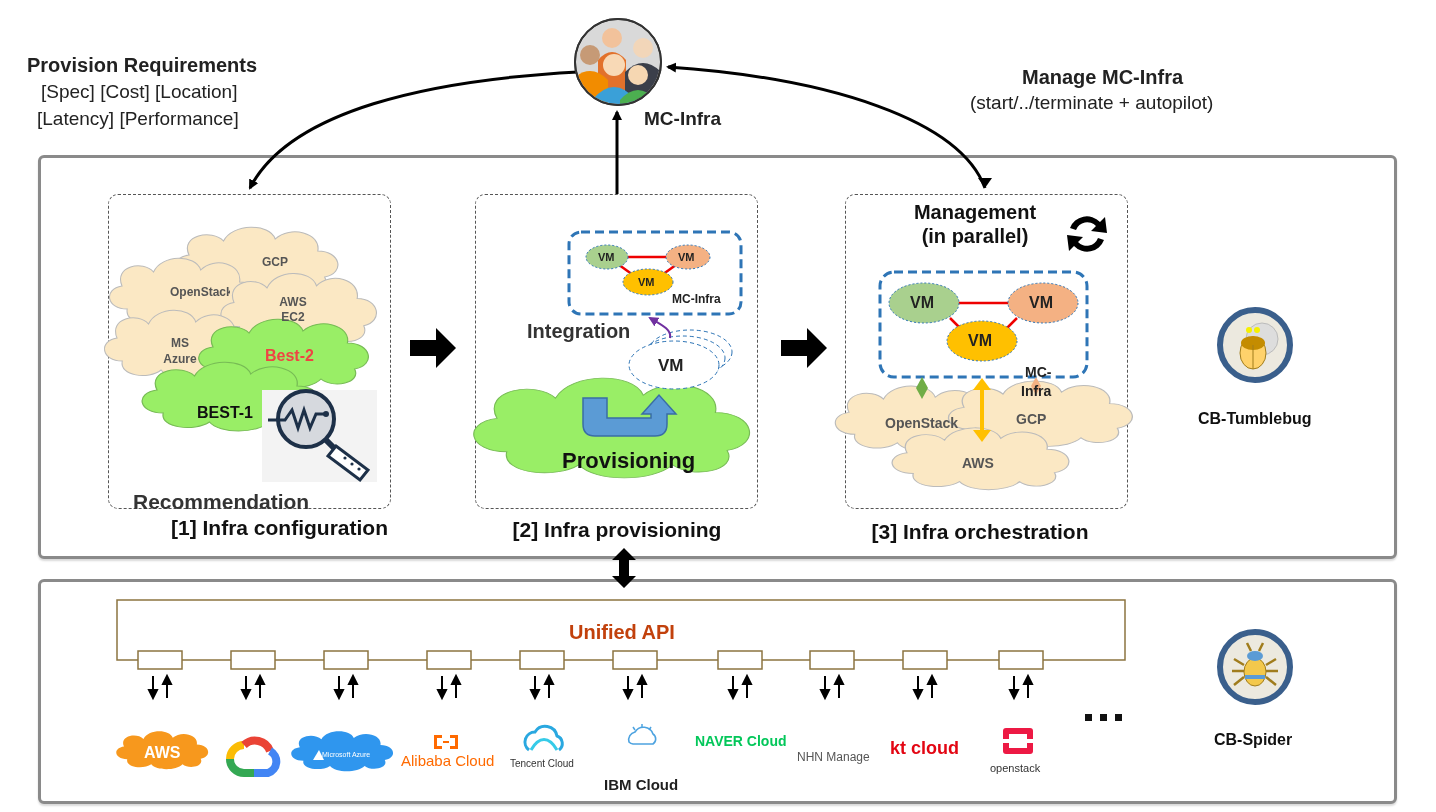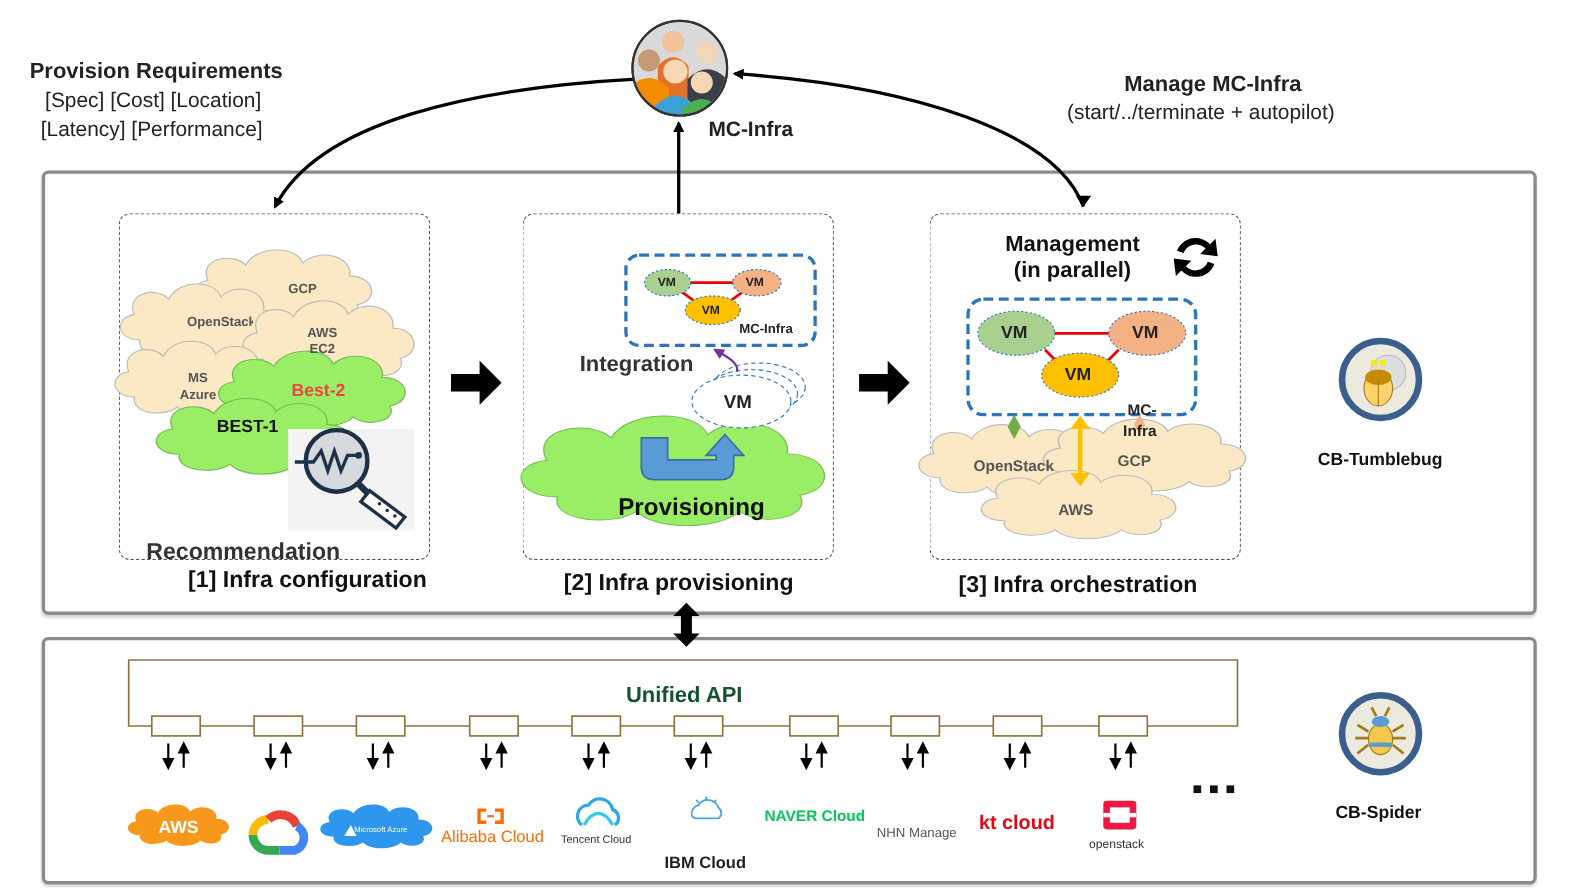--- a/index.html
+++ b/index.html
@@ -270,50 +270,50 @@
 <div class="txt bold" style="left:644px; top:108px; font-size:19px;">MC-Infra</div>
 
 <div class="txt bold" style="left:1022px; top:66px; font-size:20px;">Manage MC-Infra</div>
 <div class="txt" style="left:970px; top:92px; font-size:19px;">(start/../terminate + autopilot)</div>
 
 <div class="txt bold" style="left:262px; top:255px; font-size:12px; color:#555;">GCP</div>
 <div class="txt bold" style="left:170px; top:285px; font-size:12px; color:#555; width:60px; overflow:hidden;">OpenStack</div>
 <div class="txt bold center" style="left:273px; top:295px; width:40px; font-size:12px; color:#555; white-space:normal; line-height:15px;"><span>AWS EC2</span></div>
 <div class="txt bold center" style="left:160px; top:335px; width:40px; font-size:12px; color:#555; white-space:normal; line-height:16px;"><span>MS Azure</span></div>
 <div class="txt bold" style="left:265px; top:347px; font-size:16px; color:#ef4444;">Best-2</div>
-<div class="txt bold" style="left:197px; top:380px; font-size:16px; color:#111;">BEST-1</div>
+<div class="txt bold" style="left:197px; top:404px; font-size:16px; color:#111;">BEST-1</div>
 <div class="txt bold" style="left:133px; top:465px; font-size:21px; color:#333;margin-top:25px;">Recommendation</div>
 <div class="stage-title" style="left:112px; top:516px; width:276px;text-align:right;">[1] Infra configuration</div>
 
 <div class="txt bold" style="left:598px; top:251px; font-size:11px;">VM</div>
 <div class="txt bold" style="left:678px; top:251px; font-size:11px;">VM</div>
 <div class="txt bold" style="left:638px; top:276px; font-size:11px;">VM</div>
 <div class="txt bold" style="left:672px; top:292px; font-size:12px;">MC-Infra</div>
 <div class="txt bold" style="left:527px; top:320px; font-size:20px; color:#333;">Integration</div>
 <div class="txt bold" style="left:658px; top:356px; font-size:17px;">VM</div>
 <div class="txt bold" style="left:562px; top:448px; font-size:22px; color:#111;">Provisioning</div>
 <div class="stage-title" style="left:479px; top:518px; width:276px;">[2] Infra provisioning</div>
 
-<div class="txt bold center" style="left:895px; top:210px; width:160px; font-size:20px; line-height:24px; color:#111;">
+<div class="txt bold center" style="left:895px; top:200px; width:160px; font-size:20px; line-height:24px; color:#111;">
   <div>Management</div>
   <div>(in parallel)</div>
 </div>
 <div class="txt bold" style="left:910px; top:294px; font-size:16px;">VM</div>
 <div class="txt bold" style="left:1029px; top:294px; font-size:16px;">VM</div>
 <div class="txt bold" style="left:968px; top:332px; font-size:16px;">VM</div>
 <div class="txt bold" style="left:1025px; top:364px; font-size:14px;">MC-</div>
 <div class="txt bold" style="left:1021px; top:383px; font-size:14px;">Infra</div>
 <div class="txt bold" style="left:885px; top:415px; font-size:14px; color:#555; width:90px; overflow:hidden;">OpenStack</div>
 <div class="txt bold" style="left:1016px; top:411px; font-size:14px; color:#555;">GCP</div>
 <div class="txt bold" style="left:962px; top:455px; font-size:14px; color:#555;">AWS</div>
 <div class="stage-title" style="left:842px; top:520px; width:276px;">[3] Infra orchestration</div>
 
 <div class="txt bold" style="left:1198px; top:410px; font-size:16px; color:#111;">CB-Tumblebug</div>
 
-<div class="txt bold" style="left:569px; top:621px; font-size:20px; color:#14532d;">Unified API</div>
+<div class="txt bold" style="left:569px; top:621px; font-size:20px; color:#c2410c;">Unified API</div>
 <div class="txt bold" style="left:1214px; top:731px; font-size:16px; color:#111;">CB-Spider</div>
 
 <div class="txt bold" style="left:144px; top:744px; font-size:16px; color:#fff;">AWS</div>
 <div class="txt" style="left:322px; top:751px; font-size:7px; color:#fff;">Microsoft Azure</div>
 <div class="txt" style="left:401px; top:752px; font-size:15px; color:#ff6a00;">Alibaba Cloud</div>
 <div class="txt" style="left:510px; top:758px; font-size:10px; color:#333;">Tencent Cloud</div>
 <div class="txt" style="left:604px; top:746px; font-size:15px; color:#1f1f1f; font-weight:bold;margin-top:30px;">IBM Cloud</div>
 <div class="txt bold" style="left:695px; top:733px; font-size:14px; color:#03c75a;">NAVER Cloud</div>
 <div class="txt" style="left:797px; top:750px; font-size:12px; color:#555;">NHN Manage</div>
 <div class="txt bold" style="left:890px; top:738px; font-size:18px; color:#e30613;">kt cloud</div>

